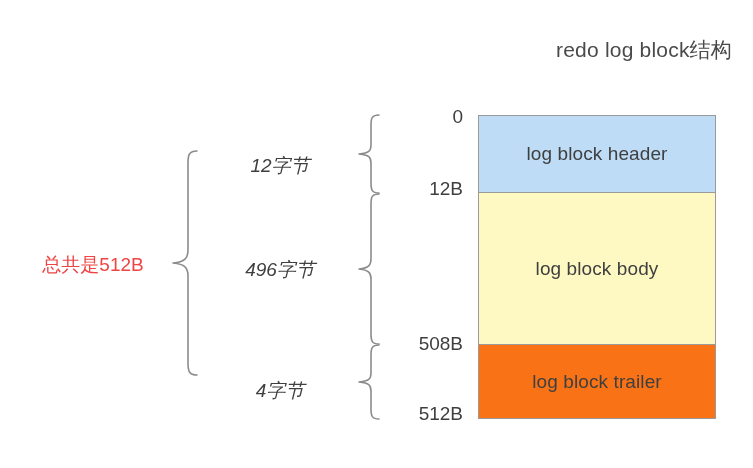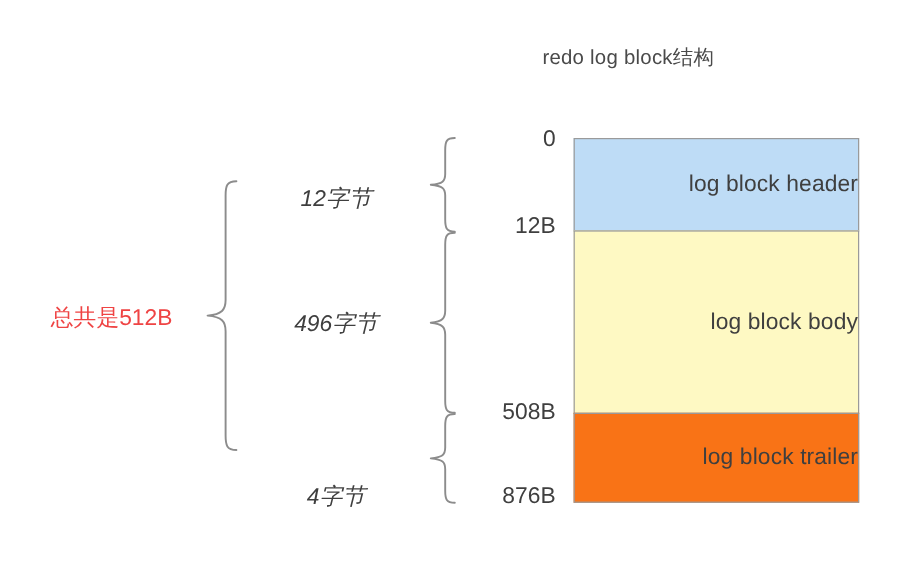--- a/index.html
+++ b/index.html
@@ -21,22 +21,22 @@
     position: absolute;
     inset: 0;
   }
 
   
   .title {
     position: absolute;
     left: 452px;
     top: 36px;
     width: 280px;
-    text-align: left;
-    font-size: 17px;
+    text-align: right;
+    font-size: 21px;
     color: #4a4a4a;
     letter-spacing: 0.2px;
     white-space: nowrap;
   }
 
   
   .blocks {
     position: absolute;
     left: 478px;
     top: 115px;
@@ -44,21 +44,21 @@
     height: 303px;
   }
   .block {
     position: absolute;
     left: 0;
     width: 100%;
     box-sizing: border-box;
     border: 1px solid #9a9a9a;
     display: flex;
     align-items: center;
-    justify-content: flex-end;
+    justify-content: center;
     font-size: 19px;
     color: #3f3f3f;
     letter-spacing: 0.1px;
   }
   .block-header {
     top: 0;
     height: 78px;
     background: #bedcf6;
   }
   .block-body {
@@ -109,21 +109,21 @@
   .caption {
     position: absolute;
     text-align: center;
     font-size: 19px;
     color: #3f3f3f;
     white-space: nowrap;
     font-style: italic;
   }
   .cap-12  { left: 205px; top: 153px; width: 150px; }
   .cap-496 { left: 205px; top: 257px; width: 150px; }
-  .cap-4   { left: 205px; top: 378px; width: 150px; margin-top: 23px; }
+  .cap-4   { left: 205px; top: 378px; width: 150px; }
 
   .total-label {
     position: absolute;
     left: 18px;
     top: 252px;
     width: 150px;
     text-align: center;
     font-size: 19px;
     color: #ef4444;
     white-space: nowrap;
@@ -160,21 +160,21 @@
   <div class="brace brace-trailer">
     <svg width="22" height="76" viewBox="0 0 22 76" preserveAspectRatio="none">
       <path d="M21,1 C14,1 13,4 13,11 L13,29 C13,35 11,37 1,38 C11,39 13,41 13,47 L13,65 C13,72 14,75 21,75" stroke="#8c8c8c"></path>
     </svg>
   </div>
   <div class="caption cap-4">4字节</div>
 
   <div class="offset off-0">0</div>
   <div class="offset off-12">12B</div>
   <div class="offset off-508">508B</div>
-  <div class="offset off-512">876B</div>
+  <div class="offset off-512">512B</div>
 
   <div class="blocks">
     <div class="block block-header" style="background: rgb(190, 220, 246); border-color: rgb(154, 154, 154);">
       <span>log block header</span>
     </div>
     <div class="block block-body" style="background: #fef9c3; border-color: rgb(154, 154, 154);">
       <span>log block body</span>
     </div>
     <div class="block block-trailer" style="background: #f97316; border-color: rgb(154, 154, 154);">
       <span>log block trailer</span>

